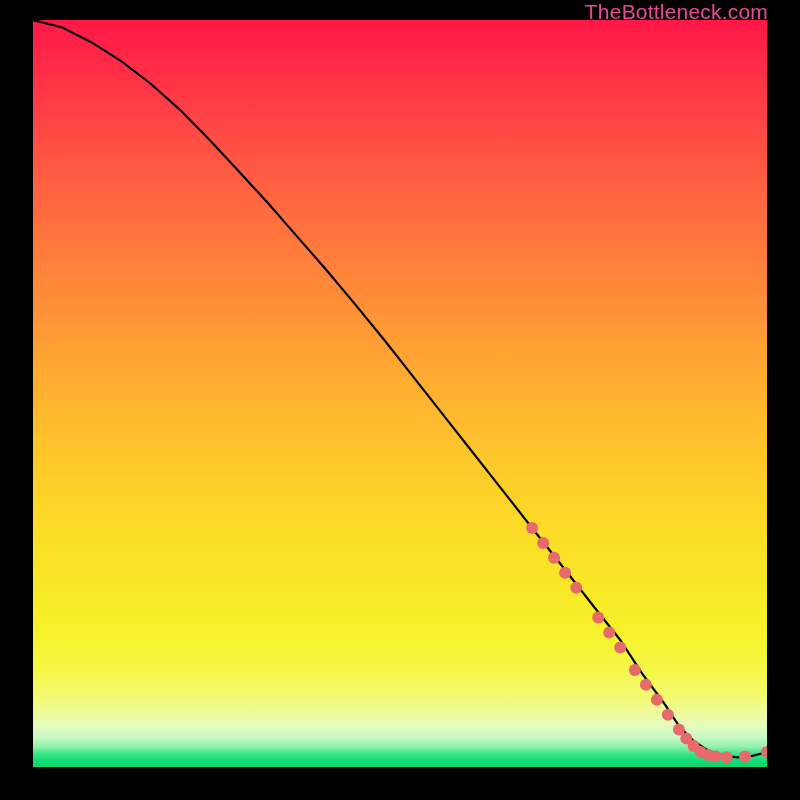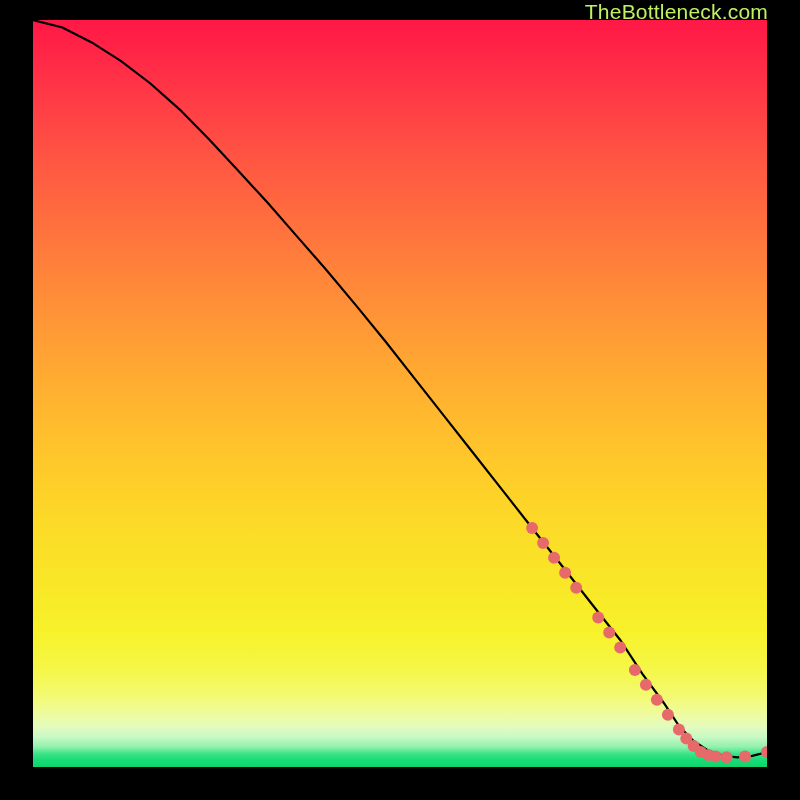--- a/index.html
+++ b/index.html
@@ -56,21 +56,21 @@
   svg.curve {
     position: absolute;
     inset: 0;
     width: 100%;
     height: 100%;
   }
   .watermark {
     position: absolute;
     top: 0px;
     right: 32px;
-    color: #bef264;
+    color: #ec4899;
     font-size: 21px;
     font-weight: 500;
     letter-spacing: 0.2px;
     user-select: none;
   }
 </style>
 </head>
 <body>
 
 <div class="stage">

